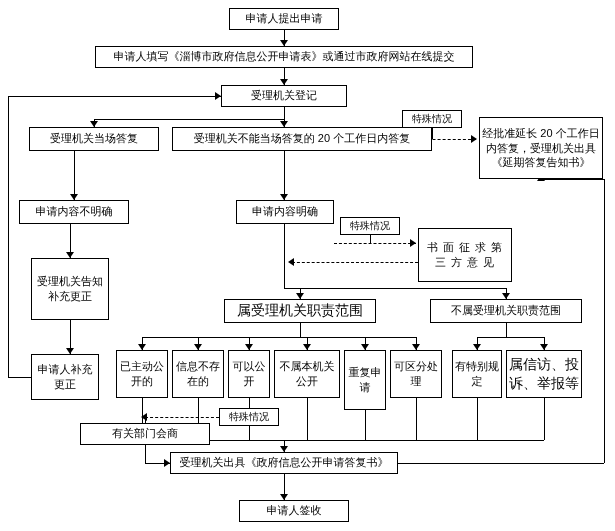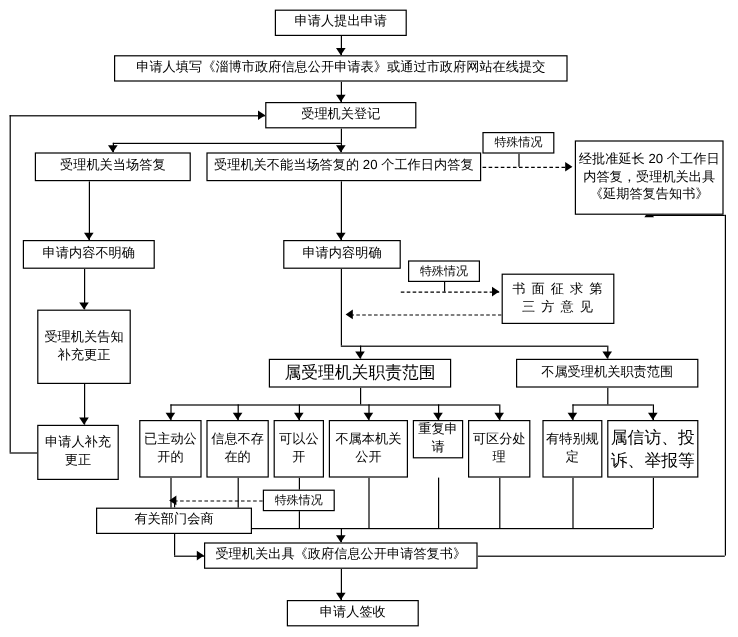--- a/index.html
+++ b/index.html
@@ -90,47 +90,47 @@
 <div id="canvas">
 
   <div class="node" style="left:229px; top:8px; width:110px; height:22px; font-size:11px;">申请人提出申请</div>
 
   <div class="node" style="left:221px; top:85px; width:126px; height:22px; font-size:11px;">受理机关登记</div>
 
   <div class="node" style="left:95px; top:46px; width:378px; height:22px; font-size:11px;">申请人填写《淄博市政府信息公开申请表》或通过市政府网站在线提交</div>
 
   <div class="node" style="left:29px; top:127px; width:130px; height:24px; font-size:11px;">受理机关当场答复</div>
 
-  <div class="node" style="left:172px; top:127px; width:229px; height:24px; font-size:11px;">受理机关不能当场答复的 20 个工作日内答复</div>
+  <div class="node" style="left:172px; top:127px; width:260px; height:24px; font-size:11px;">受理机关不能当场答复的 20 个工作日内答复</div>
 
   <div class="node multi" style="left:479px; top:117px; width:124px; height:62px; font-size:11px;">经批准延长 20 个工作日内答复，受理机关出具《延期答复告知书》</div>
 
   <div class="node" style="left:19px; top:200px; width:110px; height:24px; font-size:11px;">申请内容不明确</div>
 
   <div class="node" style="left:236px; top:200px; width:98px; height:24px; font-size:11px;">申请内容明确</div>
 
-  <div class="node multi" style="left:418px; top:228px; width:94px; height:42px; font-size:11px; letter-spacing:1px;">书 面 征 求 第 三 方 意 见</div>
+  <div class="node multi" style="left:418px; top:228px; width:94px; height:54px; font-size:11px; letter-spacing:1px;">书 面 征 求 第 三 方 意 见</div>
 
   <div class="node multi" style="left:31px; top:258px; width:78px; height:62px; font-size:11px;">受理机关告知补充更正</div>
 
   <div class="node multi" style="left:31px; top:354px; width:68px; height:46px; font-size:11px;">申请人补充更正</div>
 
   <div class="node" style="left:224px; top:299px; width:152px; height:24px; font-size:14px;">属受理机关职责范围</div>
 
   <div class="node" style="left:430px; top:299px; width:152px; height:24px; font-size:11px;">不属受理机关职责范围</div>
 
   <div class="node multi" style="left:116px; top:350px; width:52px; height:48px; font-size:11px;">已主动公开的</div>
 
   <div class="node multi" style="left:172px; top:350px; width:52px; height:48px; font-size:11px;">信息不存在的</div>
 
   <div class="node multi" style="left:228px; top:350px; width:42px; height:48px; font-size:11px;">可以公开</div>
 
   <div class="node multi" style="left:274px; top:350px; width:66px; height:48px; font-size:11px;">不属本机关公开</div>
 
-  <div class="node multi" style="left:344px; top:350px; width:42px; height:32px; font-size:11px;">重复申请</div>
+  <div class="node multi" style="left:344px; top:350px; width:42px; height:60px; font-size:11px;">重复申请</div>
 
   <div class="node multi" style="left:390px; top:350px; width:52px; height:48px; font-size:11px;">可区分处理</div>
 
   <div class="node multi" style="left:452px; top:350px; width:50px; height:48px; font-size:11px;">有特别规定</div>
 
   <div class="node multi" style="left:506px; top:350px; width:76px; height:48px; font-size:14px;">属信访、投诉、举报等</div>
 
   <div class="node" style="left:80px; top:423px; width:130px; height:22px; font-size:11px;">有关部门会商</div>
 
   <div class="node" style="left:170px; top:452px; width:228px; height:22px; font-size:11px;">受理机关出具《政府信息公开申请答复书》</div>

